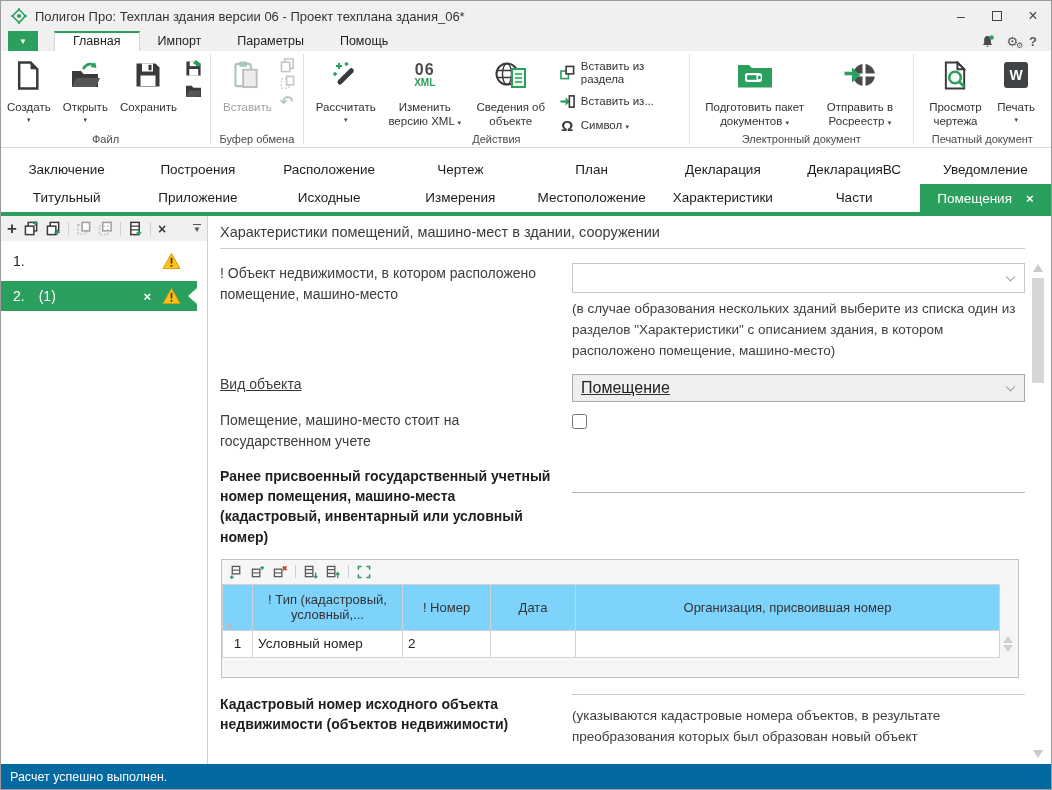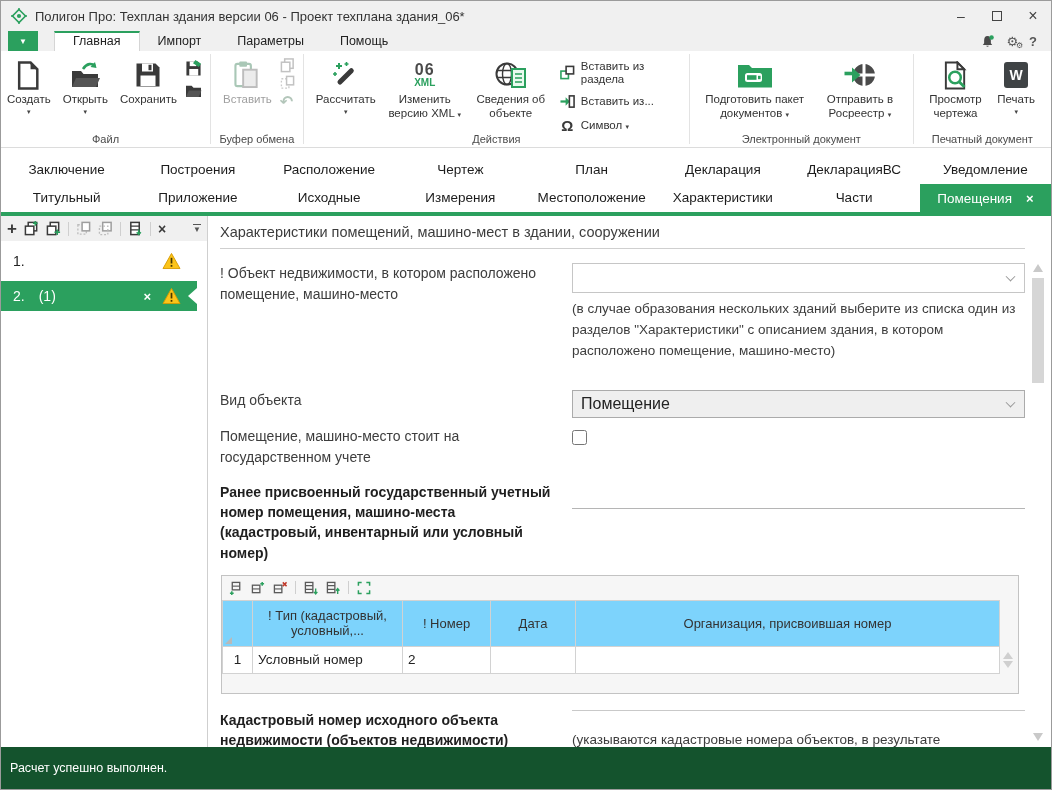--- a/index.html
+++ b/index.html
@@ -24,21 +24,21 @@
   .smallico { font-size:13px; color:#555; line-height:1; }
   .gear2 { position:relative; }
   .gear2::after { content:"⚙"; font-size:8px; position:absolute; right:-5px; bottom:-2px; color:#555; }
 
   
   .ribbon { height:97px; background:#fff; border-bottom:1px solid #dcdcdc; display:flex; flex:none; }
   .rgroup { position:relative; display:flex; align-items:flex-start; padding:5px 6px 18px 6px; }
   .rgroup-label { position:absolute; bottom:2px; left:0; right:0; text-align:center; font-size:11px; color:#4a4a4a; white-space:nowrap; }
   .rsep { width:1px; background:#e3e3e3; margin:3px 0; }
   .bigbtn { display:flex; flex-direction:column; align-items:center; padding:2px 6px; font-size:11.5px; color:#333; text-align:center; line-height:1.2; }
-  .bigbtn .ic { height:34px; display:flex; align-items:center; justify-content:center; margin-bottom:1px; }
+  .bigbtn .ic { height:34px; display:flex; align-items:center; justify-content:center; margin-bottom:9px; }
   .bigbtn .drop { font-size:7px; color:#444; margin-top:1px; }
   .bigbtn.disabled { color:#9f9f9f; }
   .minicol { display:flex; flex-direction:column; justify-content:flex-start; gap:4px; padding:2px 2px; }
   .minibtn { display:flex; align-items:center; gap:5px; font-size:11.5px; color:#333; line-height:1.1; padding:1px 3px; }
   .minibtn .mic { width:17px; height:15px; display:flex; align-items:center; justify-content:center; flex:none; }
   .xmlstack { display:flex; flex-direction:column; align-items:center; line-height:1; }
   .xmlstack .v { font-size:16px; font-weight:bold; color:#4a4a4a; letter-spacing:1px; }
   .xmlstack .x { font-size:10px; font-weight:bold; color:#2ba05e; }
   .wordic { width:24px; height:26px; background:#3f4345; color:#fff; font-weight:bold; font-size:14px; display:flex; align-items:center; justify-content:center; border-radius:3px; }
   .omega { font-size:15px; color:#3a3a3a; font-weight:bold; }
@@ -97,21 +97,21 @@
   .mini-up { position:absolute; right:5px; top:76px; width:0; height:0; border-left:5px solid transparent; border-right:5px solid transparent; border-bottom:7px solid #cfcfcf; }
   .mini-dn { position:absolute; right:5px; bottom:25px; width:0; height:0; border-left:5px solid transparent; border-right:5px solid transparent; border-top:7px solid #cfcfcf; }
 
   
   .vscroll { position:absolute; right:5px; top:46px; bottom:2px; width:15px; }
   .vs-up { position:absolute; top:2px; left:2px; width:0; height:0; border-left:5.5px solid transparent; border-right:5.5px solid transparent; border-bottom:8px solid #c9c9c9; }
   .vs-thumb { position:absolute; top:16px; left:1px; width:12px; height:105px; background:#d6d6d6; }
   .vs-dn { position:absolute; bottom:4px; left:2px; width:0; height:0; border-left:5.5px solid transparent; border-right:5.5px solid transparent; border-top:8px solid #c9c9c9; }
 
   
-  .statusbar { height:42px; flex:none; background:#14532d; color:#fff; font-size:12.5px; display:flex; align-items:center; padding:0 9px; }
+  .statusbar { height:25px; flex:none; background:#0369a1; color:#fff; font-size:12.5px; display:flex; align-items:center; padding:0 9px; }
 
   svg { display:block; }
 </style>
 </head>
 <body>
 
 <div class="window">
 
   <div class="titlebar">
     <span class="appicon">
@@ -464,21 +464,21 @@
         <div class="flabel">! Объект недвижимости, в котором расположено помещение, машино-место</div>
         <div class="ffield">
           <div class="combo">
             <span></span>
             <span class="chev"></span>
           </div>
           <div class="hint">(в случае образования нескольких зданий выберите из списка один из разделов "Характеристики" с описанием здания, в котором расположено помещение, машино-место)</div>
         </div>
       </div>
 
-      <div class="frow" style="margin-top:28px;">
+      <div class="frow" style="margin-top:12px;text-decoration:underline;">
         <div class="flabel">Вид объекта</div>
         <div class="ffield">
           <div class="combo gray">
             <span>Помещение</span>
             <span class="chev"></span>
           </div>
         </div>
       </div>
 
       <div class="frow" style="margin-top:8px;">
@@ -568,21 +568,21 @@
         </tbody>
           </table>
         <div class="tblfooter"></div>
         <span class="mini-up"></span>
         <span class="mini-dn"></span>
       </div>
 
       <div class="frow" style="margin-top:16px;">
         <div class="flabel bold">Кадастровый номер исходного объекта недвижимости (объектов недвижимости)</div>
         <div class="ffield" style="border-top:1px solid #c9c9c9; padding-top:7px;">
-          <div class="hint" style="margin-top:12px;">(указываются кадастровые номера объектов, в результате преобразования которых был образован новый объект</div>
+          <div class="hint" style="margin-top:4px;">(указываются кадастровые номера объектов, в результате преобразования которых был образован новый объект</div>
         </div>
       </div>
 
       <div class="vscroll">
         <span class="vs-up"></span>
         <span class="vs-thumb"></span>
         <span class="vs-dn"></span>
       </div>
     </div>
   </div>

